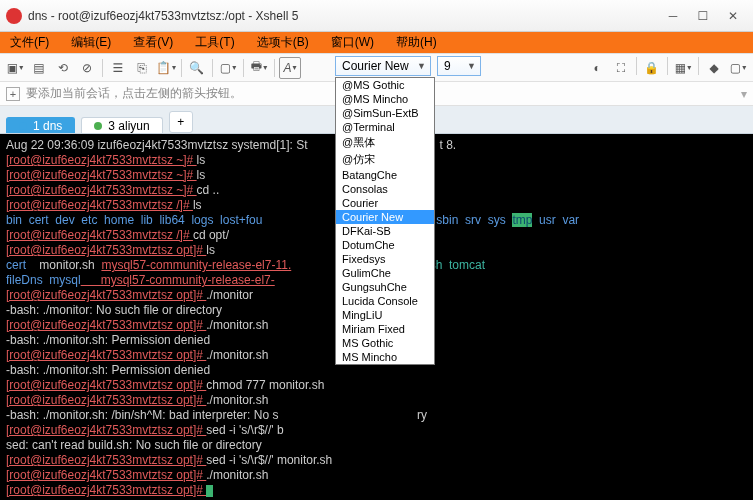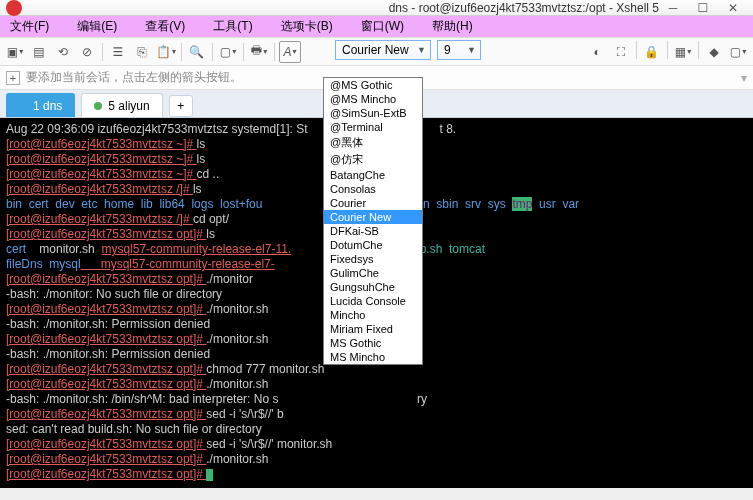--- a/index.html
+++ b/index.html
@@ -1,48 +1,48 @@
 <!DOCTYPE html>
 <html><head>
 <meta charset="utf-8">
 <style>
 * { margin: 0; padding: 0; box-sizing: border-box; font-family: "Microsoft YaHei", sans-serif; font-size: 12px; }
 body { background: #f0f0f0; width: 753px; height: 500px; overflow: hidden; position: relative; }
-.titlebar { height: 16px; background: linear-gradient(#fdfdfd,#f0f0f0); display: flex; align-items: center; padding: 0 6px; border-bottom: 1px solid #d0d0d0; text-align: right; }
+.titlebar { height: 32px; background: linear-gradient(#fdfdfd,#f0f0f0); display: flex; align-items: center; padding: 0 6px; border-bottom: 1px solid #d0d0d0; }
 .titlebar .icon { width: 16px; height: 16px; background: #d33; border-radius: 50%; margin-right: 6px; }
 .titlebar .title { flex: 1; color: #333; }
 .titlebar .winbtns { display: flex; gap: 2px; }
 .titlebar .winbtn { width: 28px; height: 18px; display: flex; align-items: center; justify-content: center; color: #555; }
-.menubar { height: 22px; background: #f0abfc; display: flex; align-items: flex-end; padding: 0 4px; gap: 16px; border-bottom: 1px solid #e0e0e0; }
+.menubar { height: 22px; background: #f97316; display: flex; align-items: flex-end; padding: 0 4px; gap: 10px; border-bottom: 1px solid #e0e0e0; }
 .menubar span { padding: 2px 6px; }
 .toolbar { height: 28px; background: #fafafa; display: flex; align-items: center; padding: 0 4px; gap: 2px; border-bottom: 1px solid #e0e0e0; position: relative; }
 .tbtn { width: 22px; height: 22px; display: flex; align-items: center; justify-content: center; color: #555; border-radius: 2px; }
 .tbtn.dd::after { content: "▾"; font-size: 8px; margin-left: 1px; }
 .sep { width: 1px; height: 18px; background: #d0d0d0; margin: 0 2px; }
 .fontbox { position: absolute; left: 335px; top: 2px; display: flex; gap: 6px; align-items: center; }
 .combo { height: 20px; border: 1px solid #7eb4ea; background: linear-gradient(#fff,#f0f6fd); display: flex; align-items: center; padding: 0 4px 0 6px; font-size: 11px; }
 .combo.font { width: 96px; }
 .combo.size { width: 44px; }
 .combo .arrow { margin-left: auto; font-size: 9px; color: #555; }
 .hintbar { height: 24px; background: #fdfdfd; border-bottom: 1px solid #e0e0e0; display: flex; align-items: center; padding: 0 6px; color: #888; font-size: 11px; gap: 6px; }
 .plus { width: 14px; height: 14px; border: 1px solid #aaa; display: flex; align-items: center; justify-content: center; font-size: 11px; color: #666; }
 .tabs { height: 28px; background: #e8eef3; display: flex; align-items: flex-end; padding: 0 6px; gap: 6px; border-bottom: 1px solid #c9d4de; }
-.tab { height: 24px; padding: 0 12px; background: #fff; border: 1px solid #c9d4de; border-bottom: none; border-radius: 3px 3px 0 0; display: flex; align-items: center; gap: 6px; font-size: 11px; }
+.tab { height: 16px; padding: 0 12px; background: #fff; border: 1px solid #c9d4de; border-bottom: none; border-radius: 3px 3px 0 0; display: flex; align-items: center; gap: 6px; font-size: 11px; }
 .tab.active { background: #3aa3e3; color: #fff; border-color: #3aa3e3; }
 .dot { width: 8px; height: 8px; border-radius: 50%; }
 .dot.blue { background: #3aa3e3; }
 .dot.green { background: #4caf50; }
 .addtab { width: 24px; height: 22px; border: 1px solid #c9d4de; background: #fff; display: flex; align-items: center; justify-content: center; border-radius: 3px; }
 .terminal { background: #000; color: #ccc; font-family: "Courier New", monospace; font-size: 11px; line-height: 14px; padding: 4px 6px; white-space: pre; height: 370px; overflow: hidden; }
 .terminal .r { color: #e05a5a; text-decoration: underline; }
 .terminal .b { color: #5a9ae0; }
 .terminal .c { color: #3cb3a0; }
-.terminal .bg { background: #3cb371; color: #701a75; }
+.terminal .bg { background: #3cb371; color: #0c4a6e; }
 .cursor { display: inline-block; width: 7px; height: 12px; background: #3cb371; vertical-align: middle; }
-.dropdown { position: absolute; left: 323px; top: 77px; width: 100px; background: #fff; border: 1px solid #7a7a7a; z-index: 50; max-height: 314px; overflow: hidden; }
+.dropdown { position: absolute; left: 335px; top: 77px; width: 100px; background: #fff; border: 1px solid #7a7a7a; z-index: 50; max-height: 314px; overflow: hidden; }
 .dropdown .item { padding: 1px 6px; font-size: 11px; color: #000; white-space: nowrap; }
 .dropdown .item.sel { background: #3399ff; color: #fff; }
 </style>
 </head>
 <body>
 
 <div class="titlebar">
   <div class="icon"></div>
   <div class="title">dns - root@izuf6eozj4kt7533mvtztsz:/opt - Xshell 5</div>
   <div class="winbtns">
@@ -110,21 +110,21 @@
   <span style="margin-left:auto;color:#aaa">▾</span>
 </div>
 
 <div class="tabs">
   <div class="tab active">
     <span class="dot blue"></span>
     <span>1 dns</span>
   </div>
   <div class="tab">
     <span class="dot green"></span>
-    <span>5 aliyun</span>
+    <span>3 aliyun</span>
   </div>
   <div class="addtab">+</div>
 </div>
 
 <div class="terminal"><span>Aug 22 09:36:09 izuf6eozj4kt7533mvtztsz systemd[1]: St</span>                    <span>t 8.</span>
 <span class="r">[root@izuf6eozj4kt7533mvtztsz ~]# </span><span>ls</span>
 <span class="r">[root@izuf6eozj4kt7533mvtztsz ~]# </span><span>ls</span>
 <span class="r">[root@izuf6eozj4kt7533mvtztsz ~]# </span><span>cd ..</span>
 <span class="r">[root@izuf6eozj4kt7533mvtztsz /]# </span><span>ls</span>
 <span class="b">bin  cert  dev  etc  home  lib  lib64  logs  lost+fou</span>             <span class="b">  proc  root  run  sbin  srv  sys  </span><span class="bg">tmp</span><span class="b">  usr  var</span>
@@ -157,17 +157,17 @@
     <div class="item">BatangChe</div>
     <div class="item">Consolas</div>
     <div class="item">Courier</div>
     <div class="item sel">Courier New</div>
     <div class="item">DFKai-SB</div>
     <div class="item">DotumChe</div>
     <div class="item">Fixedsys</div>
     <div class="item">GulimChe</div>
     <div class="item">GungsuhChe</div>
     <div class="item">Lucida Console</div>
-    <div class="item">Mincho</div>
+    <div class="item">MingLiU</div>
     <div class="item">Miriam Fixed</div>
     <div class="item">MS Gothic</div>
     <div class="item">MS Mincho</div>
   </div>
 
 </body></html>

